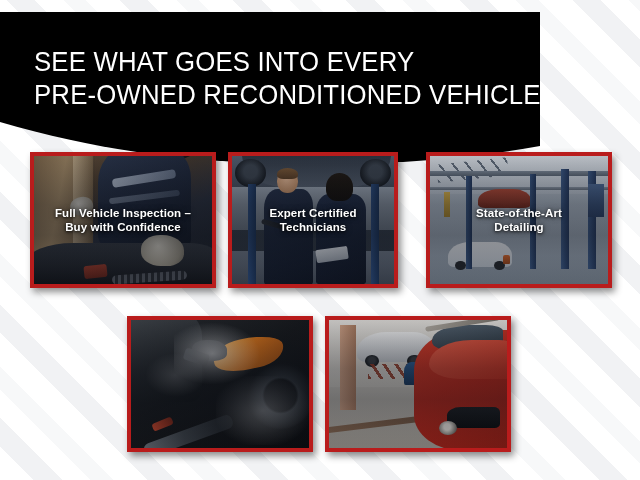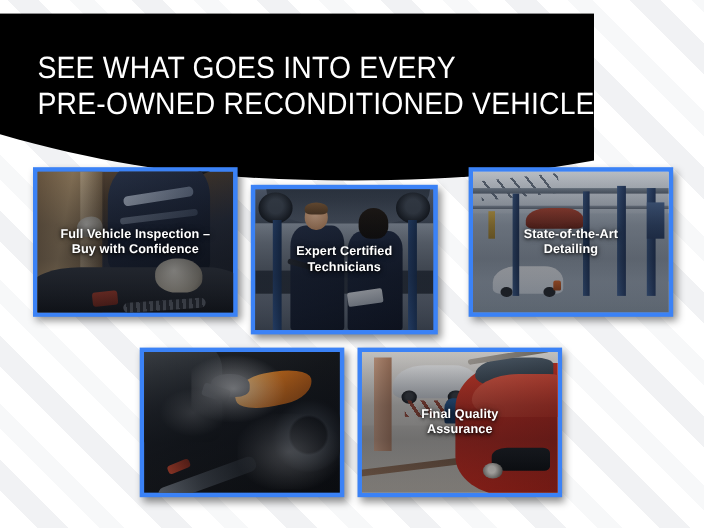--- a/index.html
+++ b/index.html
@@ -64,21 +64,21 @@
     font-weight: 400;
     letter-spacing: 0.2px;
     transform: scaleX(0.92);
     transform-origin: left top;
     white-space: pre-line;
   }
 
   
   .card {
     position: absolute;
-    background: #3b82f6;
+    background: #b91c1c;
     padding: 4px;
     box-sizing: border-box;
     box-shadow: 3px 4px 7px rgba(0,0,0,0.45);
   }
   .card-photo {
     position: relative;
     width: 100%;
     height: 100%;
     overflow: hidden;
   }
@@ -308,21 +308,21 @@
         <div class="hose"></div>
         <div class="redpart"></div>
         <div class="glove"></div>
       </div>
       <div class="card-scrim"></div>
       <div class="card-label">Full Vehicle Inspection –
 Buy with Confidence</div>
     </div>
   </div>
 
-  <div class="card" style="left:228px; top:168px; width:170px; height:136px;">
+  <div class="card" style="left:228px; top:152px; width:170px; height:136px;">
     <div class="card-photo">
       <div class="card-scene sc2">
         <div class="bgwall"></div>
         <div class="floor"></div>
         <div class="undercar"></div>
         <div class="tireL"></div>
           <div class="tireR"></div>
         <div class="postL"></div>
           <div class="postR"></div>
         <div class="manBody"></div>
@@ -397,18 +397,16 @@
         <div class="worker"></div>
         <div class="floorline"></div>
         <div class="redcar"></div>
         <div class="glass5"></div>
         <div class="roofrail"></div>
         <div class="redhood"></div>
         <div class="grille"></div>
         <div class="fog"></div>
       </div>
       <div class="card-scrim"></div>
-      <div class="card-label">Final Quality
-Assurance</div>
     </div>
   </div>
 
 </div>
 
 </body></html>

